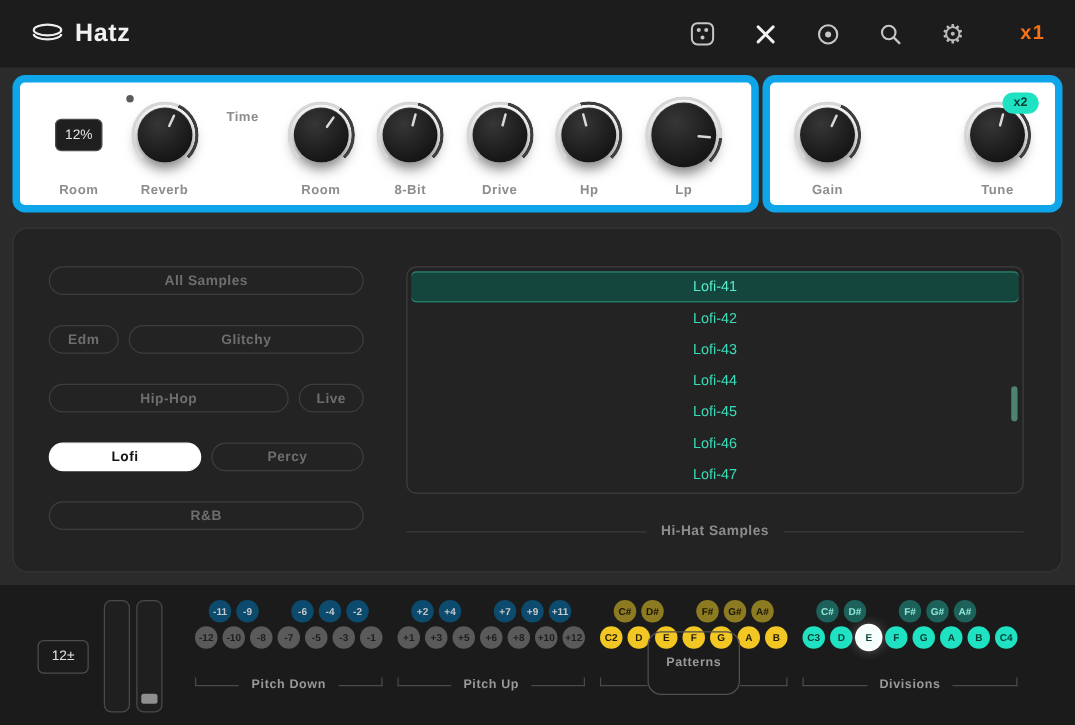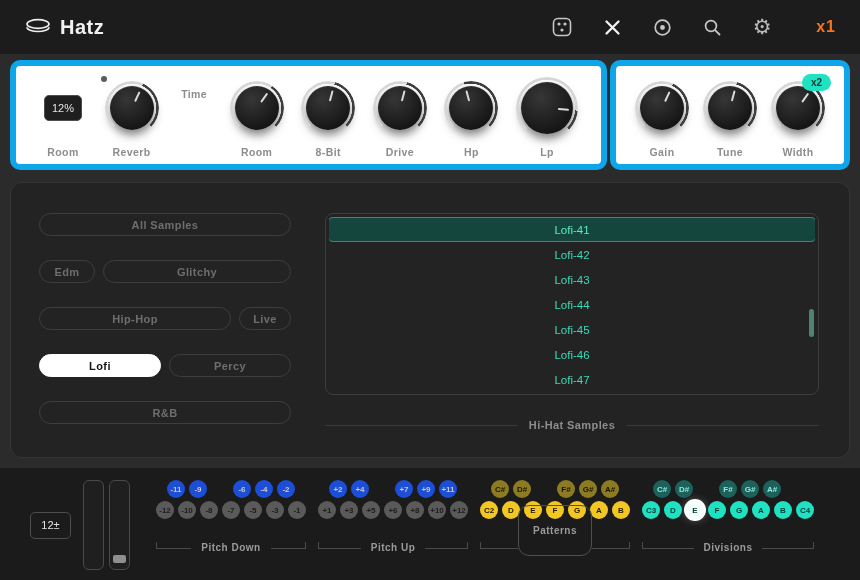--- a/index.html
+++ b/index.html
@@ -67,21 +67,21 @@
   .faders{display:flex;gap:5px;height:90px}
   .fader{width:21px;border:1px solid #4a4a4a;border-radius:6px;position:relative;background:#1f1f1f;cursor:pointer}
   .fader .handle{position:absolute;left:3px;right:3px;bottom:6px;height:8px;border-radius:2px;background:#8f8f8f;cursor:grab}
   .keys-area{display:flex;margin-left:26px;padding-top:0}
   .keygroup{position:relative;margin-right:12px}
   .blackrow{position:relative;height:18px}
   .whiterow{display:flex;gap:4px;margin-top:3px}
   .key{width:18px;height:18px;border-radius:50%;display:flex;align-items:center;justify-content:center;
        font-size:8px;font-weight:700;cursor:pointer;flex:0 0 auto}
   .blackrow .key{position:absolute;top:0}
-  .key.black.gray{background:#1d4ed8;color:#c9c9c9}
+  .key.black.gray{background:#0c4a6e;color:#c9c9c9}
   .key.white.gray{background:#5a5a5a;color:#1d1d1d}
   .key.black.yellow{background:var(--accent-yellow-dark,#8d7b22);color:#191405}
   .key.white.yellow{background:var(--accent-yellow,#f2c724);color:#241c02}
   .key.black.teal{background:var(--accent-teal-dark,#1d615b);color:#8fe9da}
   .key.white.teal{background:var(--accent-teal,#1ee2c2);color:#053c34}
   .key.white.selected{background:#f4fffc;color:#0b4038;box-shadow:0 0 0 2px #fff,0 0 10px rgba(255,255,255,.45)}
   .bracket{display:flex;align-items:flex-end;margin-top:12px;height:18px}
   .bseg{flex:1;height:7px;border-bottom:1px solid #4a4a4a}
   .bseg.left{border-left:1px solid #4a4a4a}
   .bseg.right{border-right:1px solid #4a4a4a}
@@ -217,29 +217,20 @@
         </div>
         <div class="fx-item">
           <div class="ctrl">
             <div class="knob" style="--sweep: 150deg;">
               <div class="ring"></div>
               <div class="pointer" style="transform: rotate(15deg);"></div>
             </div>
           </div>
           <div class="klabel">Tune</div>
         </div>
-        <div class="fx-item">
-          <div class="ctrl">
-            <div class="knob" style="--sweep: 170deg;">
-              <div class="ring"></div>
-              <div class="pointer" style="transform: rotate(35deg);"></div>
-            </div>
-          </div>
-          <div class="klabel">Width</div>
-        </div>
       </div>
   </section>
 
   <section class="browser">
     <div class="cats">
       <div id="category-rows">
           <div class="cat-row">
             <button class="cat-btn" style="flex: 1 1 0px;">All Samples</button>
           </div>
           <div class="cat-row">

